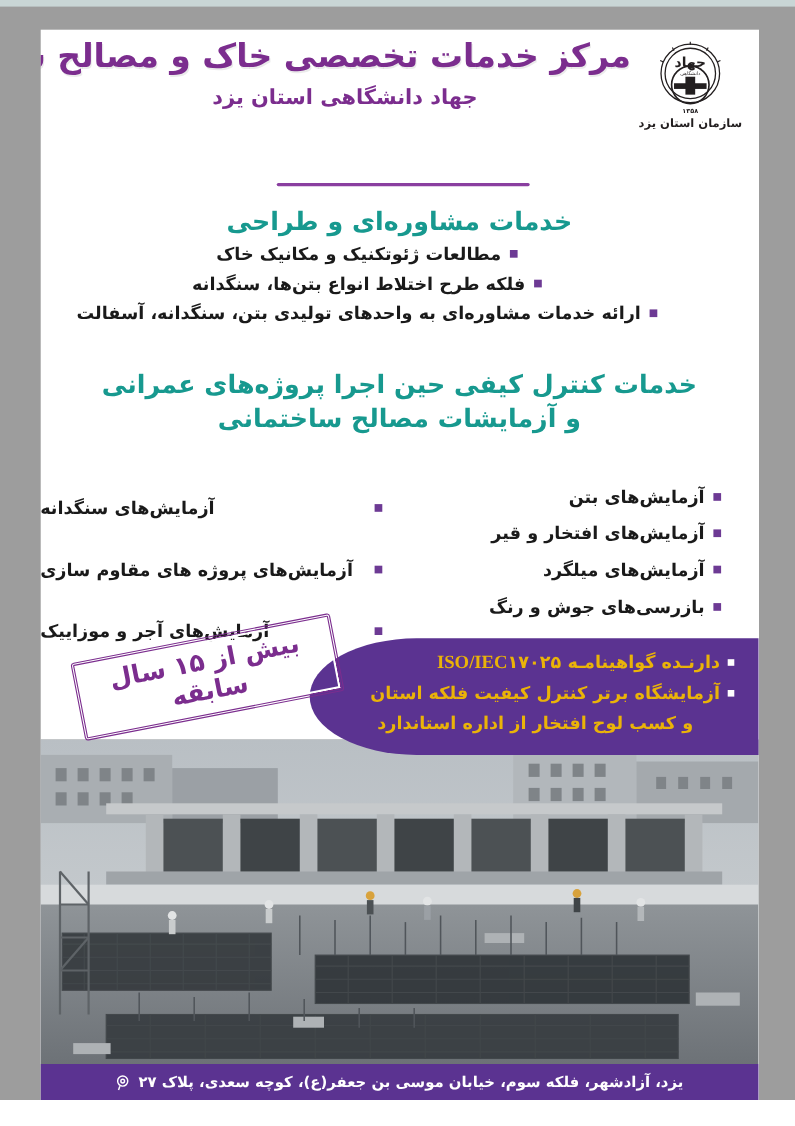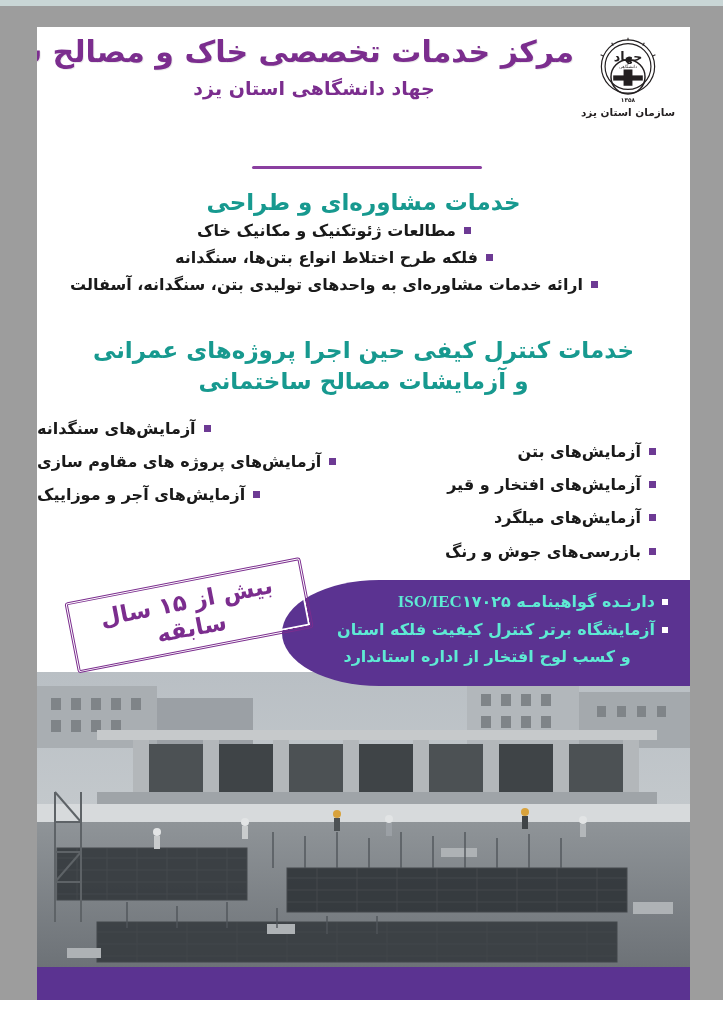--- a/index.html
+++ b/index.html
@@ -74,29 +74,29 @@
   #sec1-list{top:192px;left:0;width:594px;}
   #sec1-list .brow{justify-content:center;}
 
   .cols{
     position:absolute;top:390px;left:0;width:653px;display:flex;
   }
   .col{width:326px;}
   .col .brow{justify-content:flex-start;margin-bottom:10px;}
   .col-right{padding-right:24px;justify-content:flex-start;margin-top:23px;}
   .col-right .brow{justify-content:flex-start;padding-right:10px;}
-  .col-left .brow{justify-content:flex-end;padding-right:4px;}
+  .col-left .brow{justify-content:space-between;padding-right:4px;margin-top:33px;}
 
   
   .iso-box{
     position:absolute;right:0;top:553px;width:408px;height:106px;
     background:#5b3391;
     border-top-left-radius:110px 60px;
     border-bottom-left-radius:110px 60px;
-    color:#5eead4;z-index:6;overflow:hidden;
+    color:#eab308;z-index:6;overflow:hidden;
   }
   .iso-inner{padding:9px 22px 0 28px;text-align:right;}
   .iso-row{display:flex;align-items:center;gap:7px;justify-content:flex-start;margin-bottom:3px;}
   .iso-bullet{width:6px;height:6px;background:#ffffff;flex:0 0 6px;}
   .iso-text{font-size:16px;font-weight:bold;line-height:1.5;white-space:nowrap;}
   .iso-text .lat{font-family:"Liberation Serif","DejaVu Serif",serif;font-size:17px;}
   .iso-cont{font-size:16px;font-weight:bold;line-height:1.5;text-align:center;padding-right:4px;}
 
   
   .stamp{
@@ -421,20 +421,30 @@
     </div>
 
     <div class="stamp">
       <div class="stamp-inner">
         <div class="stamp-text">بیش از ۱۵ سال</div>
         <div class="stamp-text">سابقه</div>
       </div>
     </div>
 
     <div class="footer">
+      <div class="f-row addr">
+        <span class="f-text">یزد، آزادشهر، فلکه سوم، خیابان موسی بن جعفر(ع)، کوچه سعدی، پلاک ۲۷</span>
+        <span class="f-icon">
+          <svg width="14" height="16" viewBox="0 0 14 16" fill="none" stroke="#ffffff" stroke-width="1.3">
+            <circle cx="7" cy="6.5" r="4.6"></circle>
+            <circle cx="7" cy="6.5" r="1.7"></circle>
+            <path d="M4.4 11.2 L3.2 14.6"></path>
+          </svg>
+        </span>
+      </div>
       <div class="f-row">
         
         
       </div>
     </div>
 
   </div>
 
   <div class="page-bottom-white"></div>
 </div>

